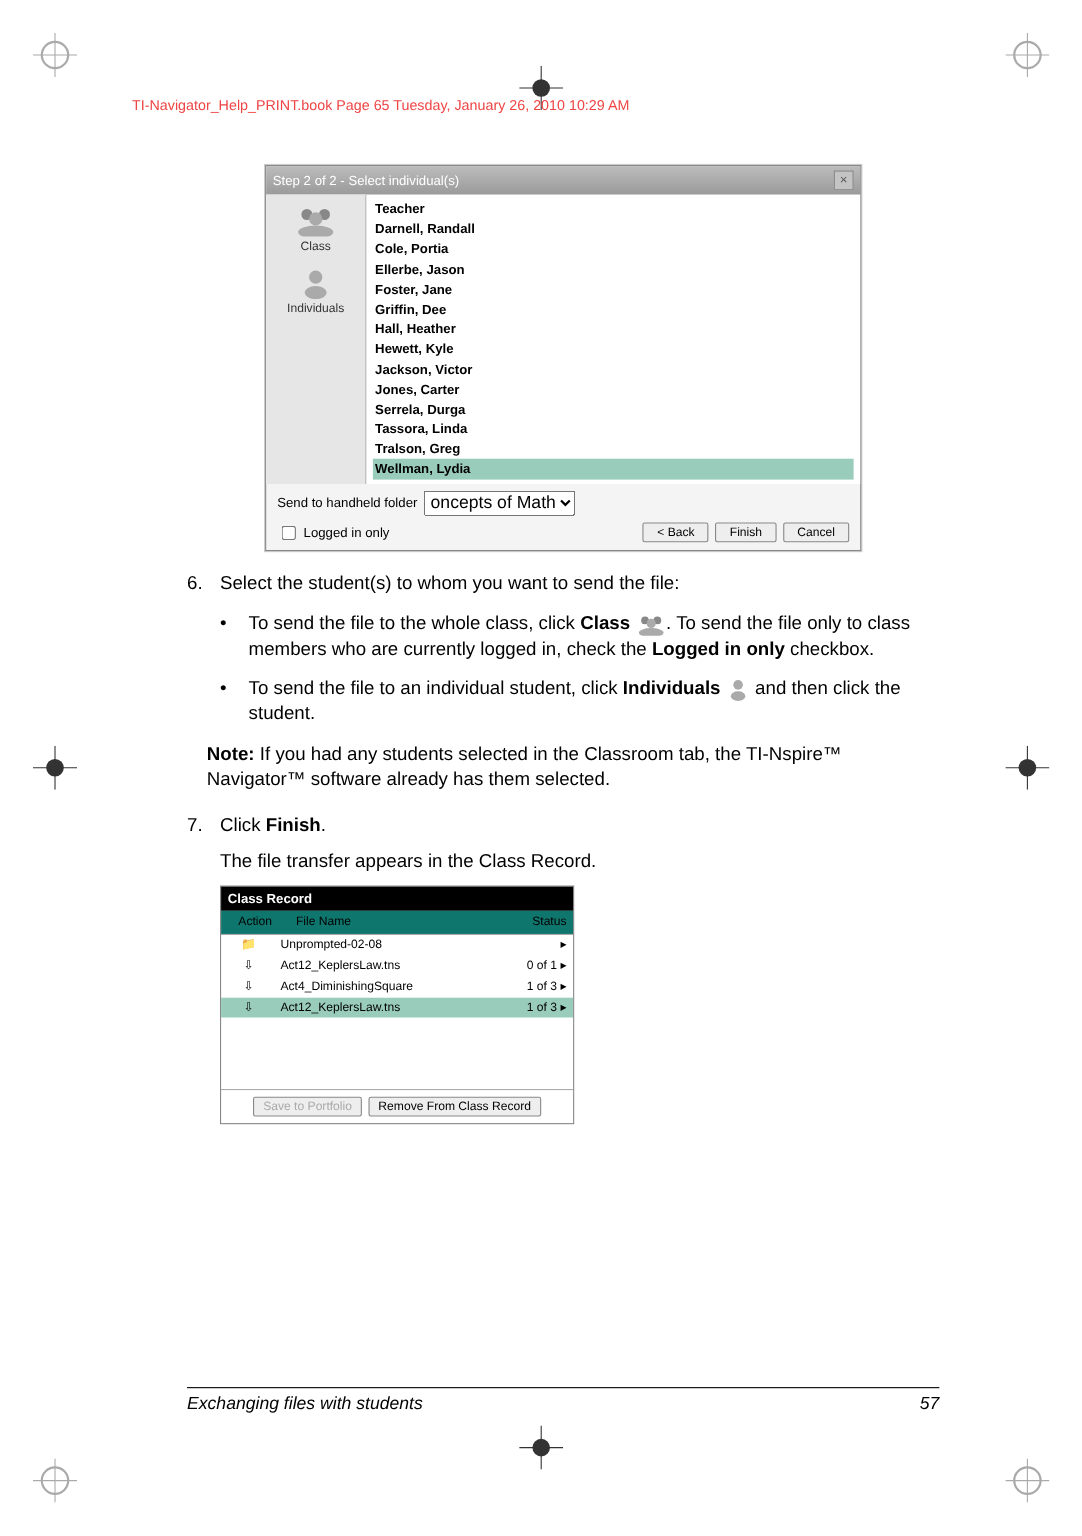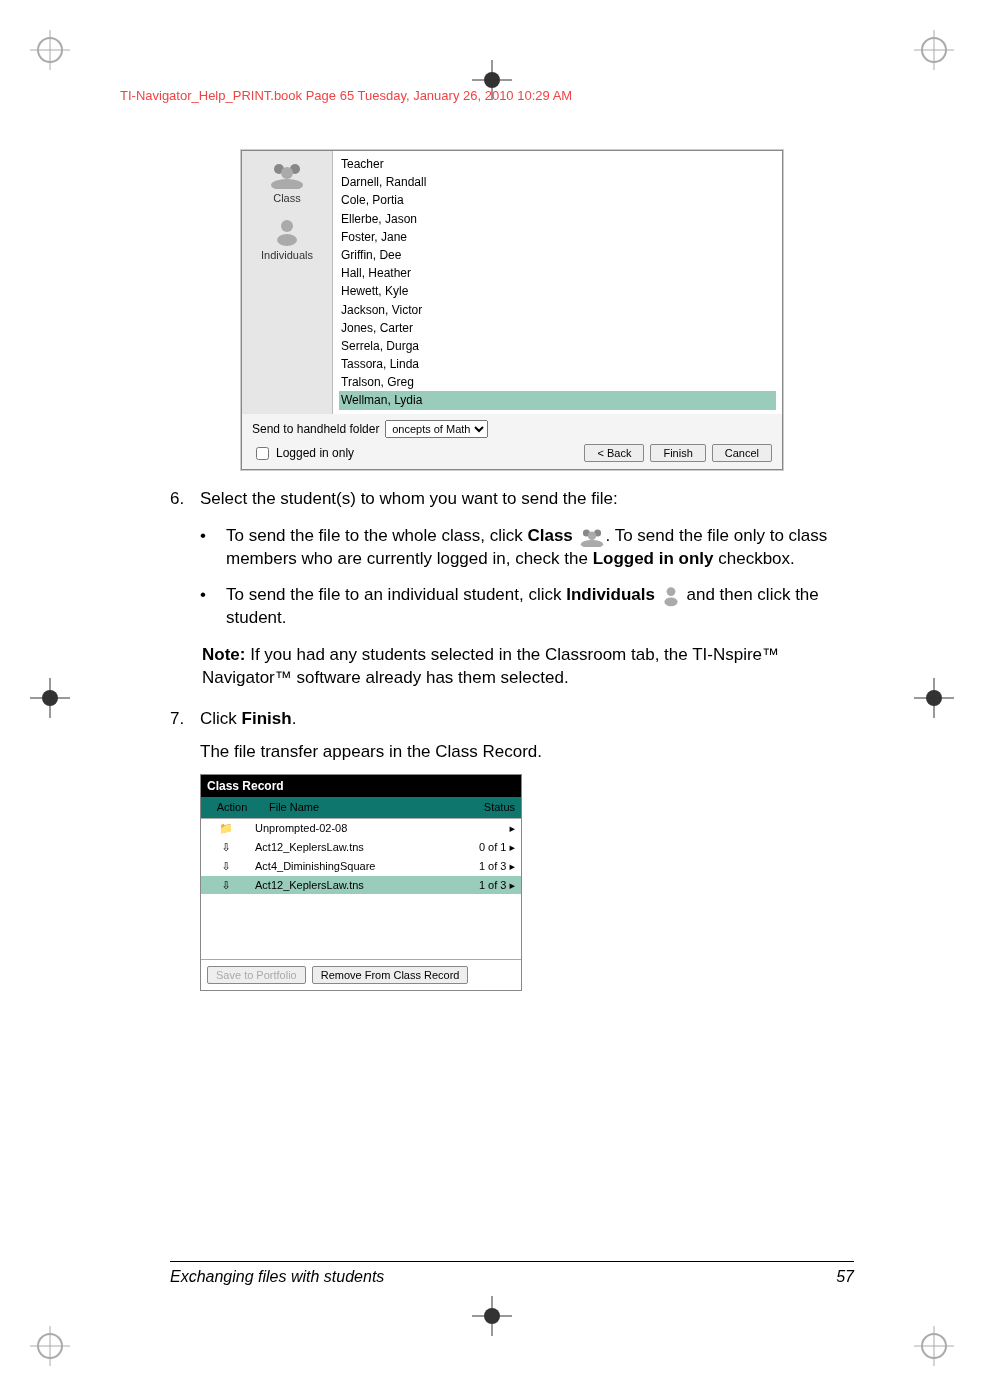--- a/index.html
+++ b/index.html
@@ -93,31 +93,31 @@
   .sidebar-btn .ic {
     width: 40px; height: 30px;
     margin: 0 auto 2px;
     display: block;
   }
   .dialog-list {
     flex: 1;
     padding: 4px 6px;
     font-size: 12px;
   }
-  .dialog-list div { padding: 1px 2px; white-space: nowrap; }
+  .dialog-list div { padding: 1px 2px; white-space: nowrap; font-weight: bold; }
   .dialog-list .sel { background: #9cb; }
   .dialog-footer {
     padding: 6px 10px 6px 10px;
     font-size: 12px;
   }
   .dialog-footer .row1 {
     display: flex; align-items: center; gap: 6px;
   }
   .dialog-footer select {
-    font-size: 11px; padding: 1px; text-align: right;
+    font-size: 16px; padding: 1px;
   }
   .dialog-footer .row2 {
     margin-top: 6px;
     display: flex;
     align-items: center;
   }
   .dialog-footer .checkbox {
     display: flex; align-items: center; gap: 4px;
   }
   .dialog-footer .btns {
@@ -157,21 +157,21 @@
     display: inline-block;
     vertical-align: middle;
     width: 28px; height: 20px;
   }
   .inline-icon-sm {
     display: inline-block;
     vertical-align: middle;
     width: 22px; height: 22px;
   }
 
-  .note-block { margin: 12px 0 12px 32px; }
+  .note-block { margin: 12px 0 12px 18px; }
 
   
   .classrecord {
     width: 320px;
     margin: 8px 0 0 30px;
     border: 1px solid #888;
     font-size: 12px;
     background: #fff;
   }
   .classrecord .cr-title {
@@ -195,20 +195,21 @@
     padding: 2px 0;
   }
   .classrecord .cr-row.sel { background: #9cb; color:#000; }
   .classrecord .col-a { width: 50px; text-align:center; }
   .classrecord .col-f { flex:1; padding-left:4px; }
   .classrecord .col-s { width: 70px; text-align:right; padding-right:6px; }
   .classrecord .cr-foot {
     border-top: 1px solid #aaa;
     padding: 6px;
     display: flex;
+    justify-content: center;
     gap: 6px;
   }
   .classrecord .cr-foot button {
     font-size: 11px;
     padding: 2px 8px;
     border: 1px solid #888;
     background: #eee;
     border-radius: 2px;
   }
   .classrecord .cr-foot button[disabled] {
@@ -273,20 +274,24 @@
       <circle cx="20" cy="20" r="8" fill="#333"></circle>
       <line x1="20" y1="0" x2="20" y2="40" stroke="#333"></line>
       <line x1="0" y1="20" x2="40" y2="20" stroke="#333"></line>
     </svg></div>
 
 <div class="header-line">TI-Navigator_Help_PRINT.book  Page 65  Tuesday, January 26, 2010  10:29 AM</div>
 
 <div class="content">
 
   <div class="dialog">
+    <div class="dialog-title">
+      <span>Step 2 of 2 - Select individual(s)</span>
+      <span class="close">×</span>
+    </div>
     <div class="dialog-body">
       <div class="dialog-sidebar">
         <div class="sidebar-btn">
           <span class="ic">
             <svg viewBox="0 0 40 30">
                 <circle cx="12" cy="10" r="5" fill="#888"></circle>
                 <circle cx="28" cy="10" r="5" fill="#888"></circle>
                 <circle cx="20" cy="14" r="6" fill="#aaa"></circle>
                 <ellipse cx="20" cy="26" rx="16" ry="6" fill="#aaa"></ellipse>
               </svg>

